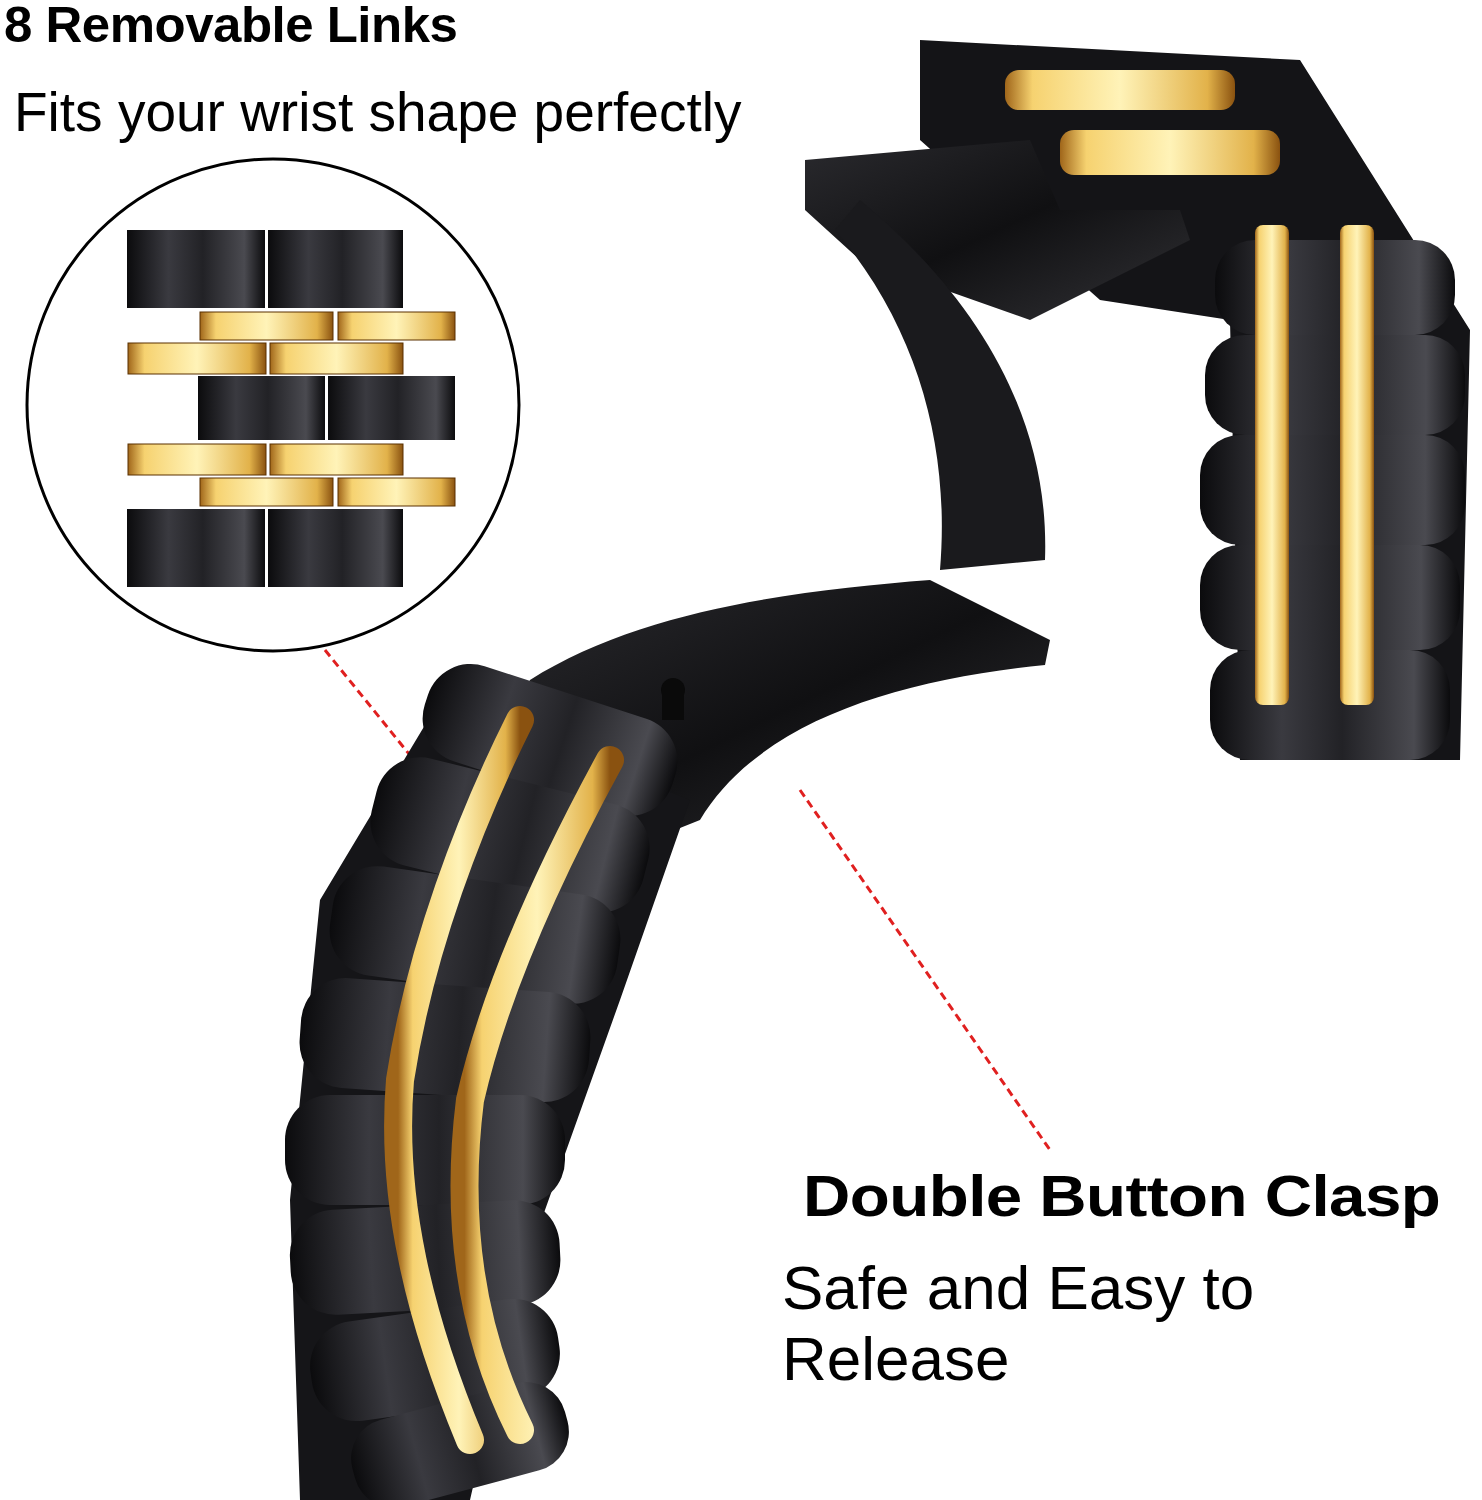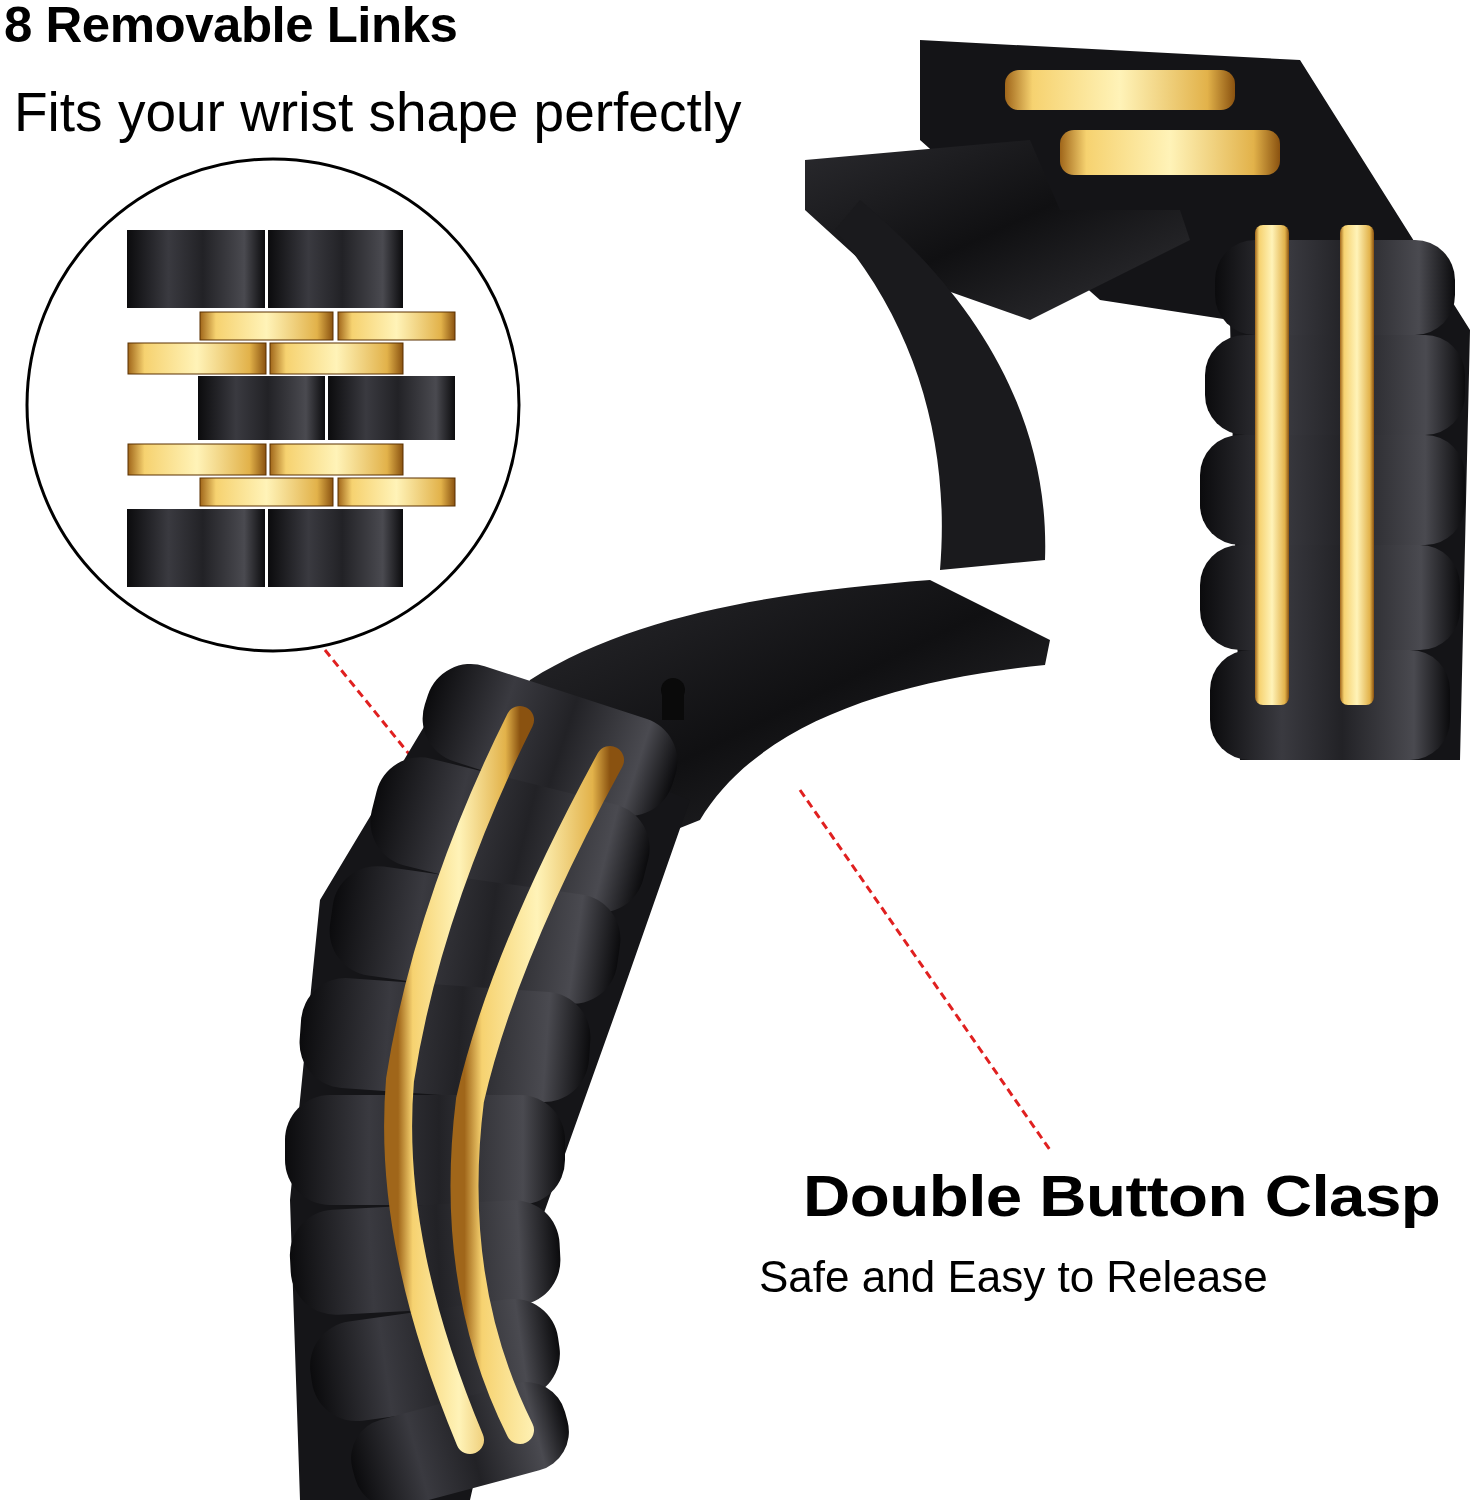--- a/index.html
+++ b/index.html
@@ -2,21 +2,21 @@
 <html><head>
 <meta charset="utf-8">
 <style>
   html,body{margin:0;padding:0;background:#ffffff;}
   body{width:1482px;height:1500px;position:relative;overflow:hidden;font-family:"Liberation Sans",sans-serif;}
   .title{position:absolute;font-weight:bold;color:#000;letter-spacing:-0.5px;}
   .sub{position:absolute;color:#000;font-weight:normal;}
   #t1{left:4px;top:-4px;font-size:50px;transform:scaleX(1.02);transform-origin:left;}
   #s1{left:6px;top:80px;font-size:55px;margin-left:8px;}
   #t2{left:803px;top:1162px;font-size:58px;transform:scaleX(1.13);transform-origin:left;}
-  #s2{left:759px;top:1252px;font-size:44px;}
+  #s2{left:782px;top:1252px;font-size:62px;}
   svg{position:absolute;left:0;top:0;}
 </style>
 </head>
 <body>
 
 <div id="t1" class="title">8 Removable Links</div>
 <div id="s1" class="sub">Fits your wrist shape perfectly</div>
 <div id="t2" class="title">Double Button Clasp</div>
 <div id="s2" class="sub">Safe and Easy to Release</div>
 

